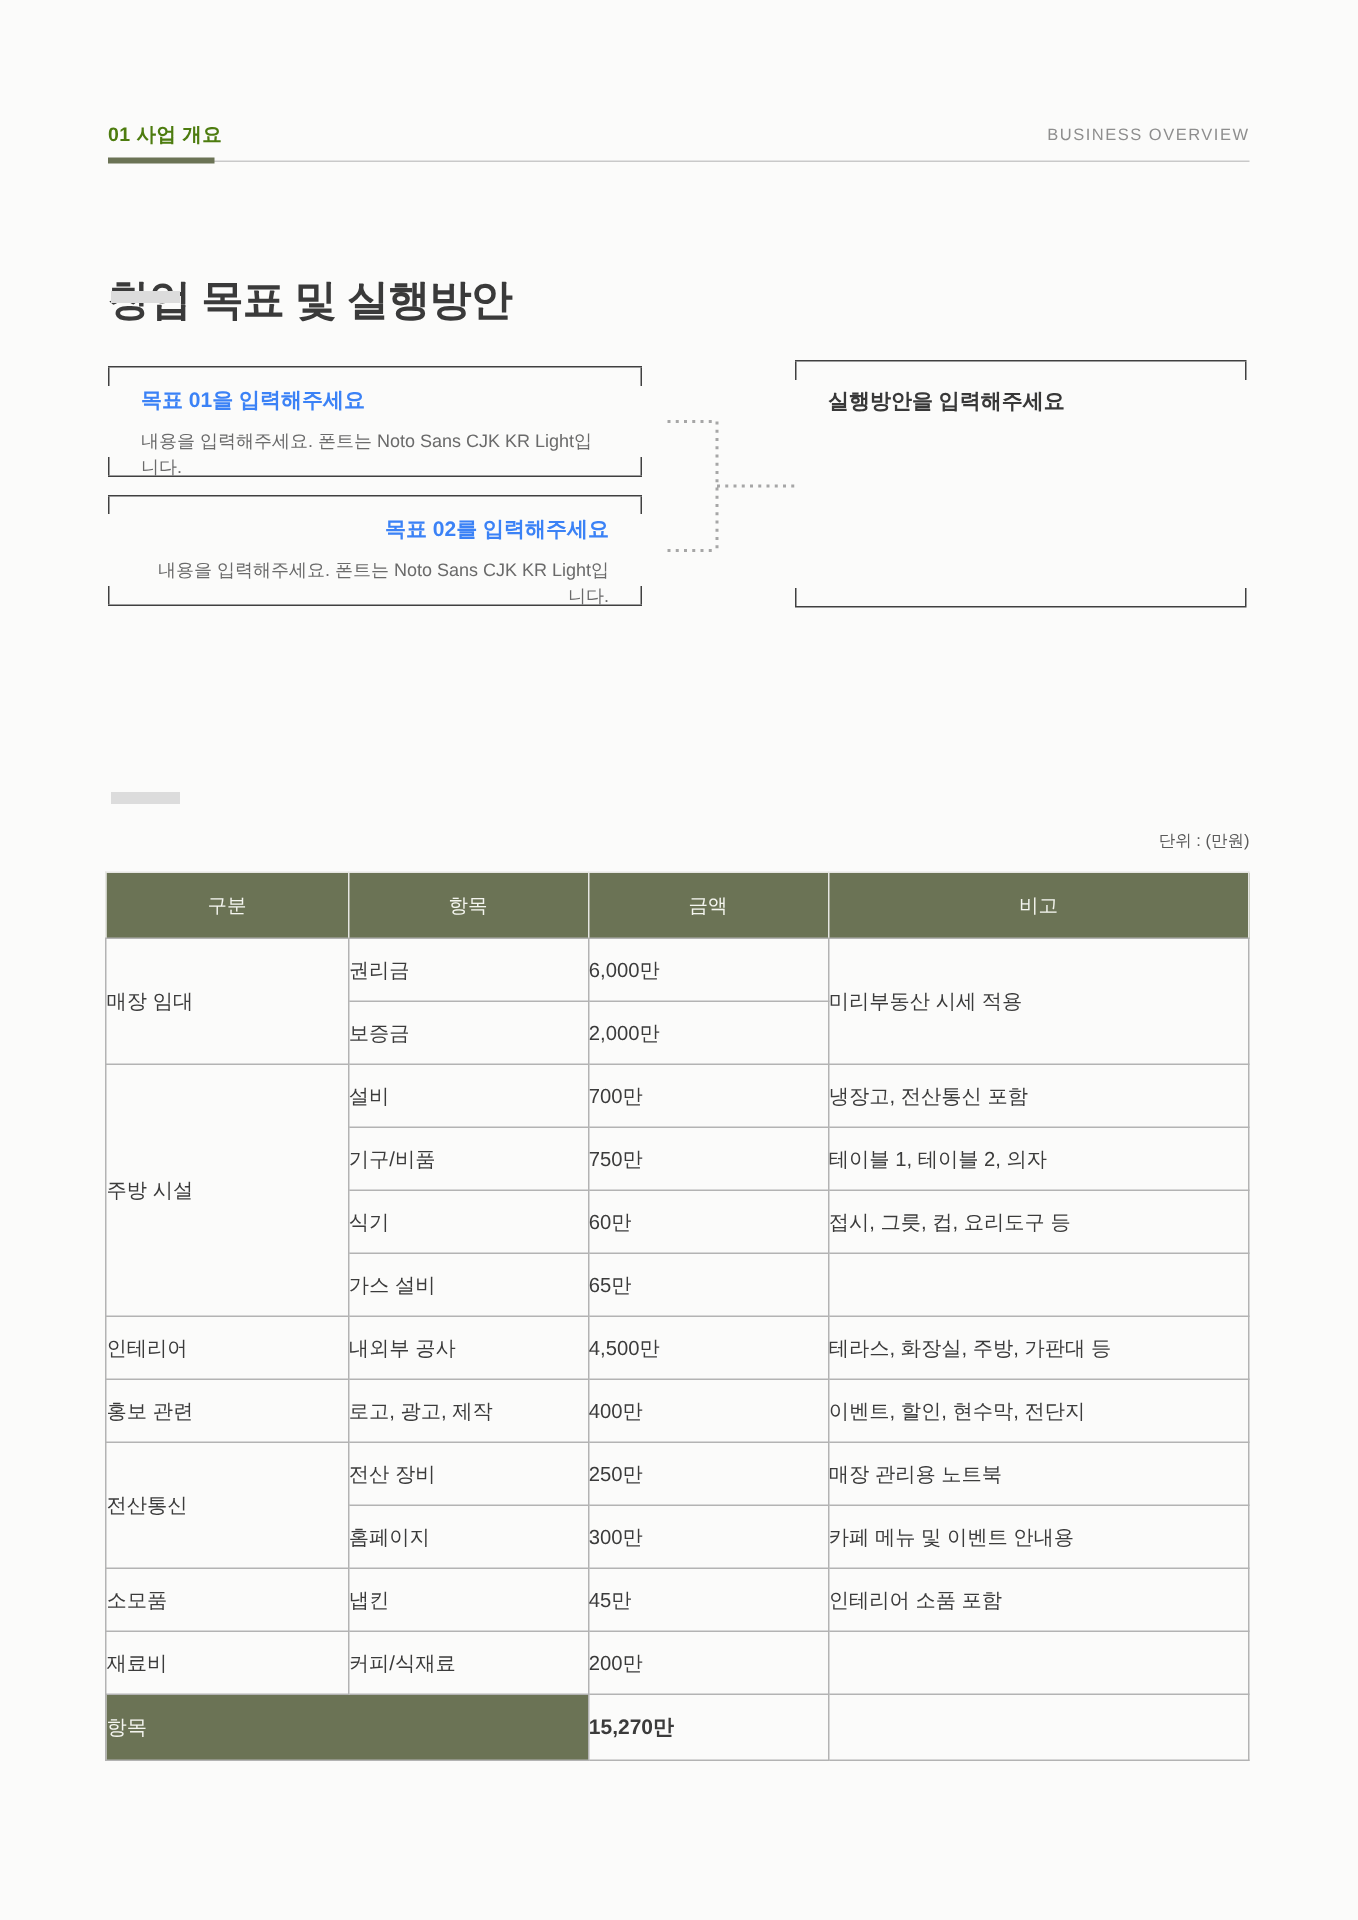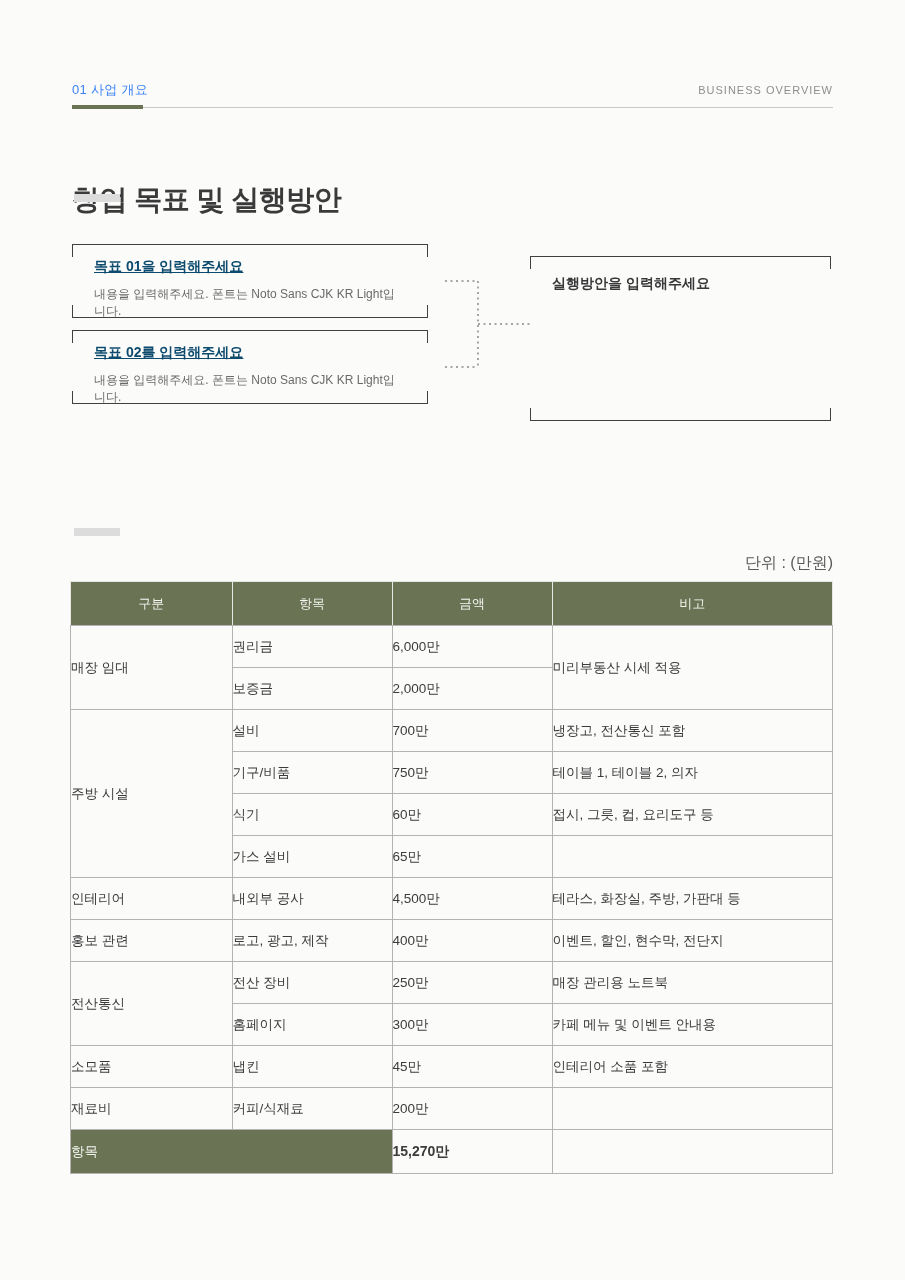--- a/index.html
+++ b/index.html
@@ -5,44 +5,44 @@
   * { margin:0; padding:0; box-sizing:border-box; }
   html,body { background:#e9e9e9; }
   .page {
     position:relative; width:905px; height:1280px; margin:0 auto;
     background:#fbfbfa; overflow:hidden;
     font-family:"Liberation Sans","DejaVu Sans",sans-serif; color:#3b3b3b;
   }
   
   .topbar { position:absolute; left:72px; right:72px; top:80px; height:20px;
             display:flex; justify-content:space-between; align-items:center; }
-  .topbar .sec-label { font-size:13px; font-weight:normal; color:#3b82f6; letter-spacing:.3px; }
+  .topbar .sec-label { font-size:13px; font-weight:bold; color:#4d7c0f; letter-spacing:.3px; }
   .topbar .right-label { font-size:11px; color:#8e8e8e; letter-spacing:1px; }
   .top-divider { position:absolute; left:72px; right:72px; top:107px; height:1px; background:#c9c9c9; }
   .top-divider-accent { position:absolute; left:72px; top:105px; width:71px; height:4px; background:#6b7355; }
   
   .big-title { position:absolute; left:72px; font-size:28px; font-weight:bold; color:#3a3a3a; letter-spacing:-0.5px;margin-top:31px; }
   .title-bar { position:absolute; left:74px; width:46px; height:8px; background:#dcdcdc; }
   
   .bracket { position:absolute; border-top:1px solid #404040; border-bottom:1px solid #404040; }
   .bracket::before,.bracket::after{
     content:""; position:absolute; top:0; bottom:0; width:1px;
     background:linear-gradient(to bottom,#404040 0,#404040 12px,transparent 12px,
                transparent calc(100% - 12px),#404040 calc(100% - 12px),#404040 100%);
   }
   .bracket::before{ left:0; } .bracket::after{ right:0; }
   .goal-box { left:72px; width:356px; height:74px; padding:13px 22px 0 22px; }
-  .goal-title { font-size:14px; font-weight:bold; color:#0c4a6e;text-decoration:underline; }
+  .goal-title { font-size:14px; font-weight:bold; color:#3b82f6; }
   .goal-body  { font-size:12px; color:#6a6a6a; margin-top:10px; }
-  .plan-box { left:530px; top:240px; width:301px; height:165px; padding:18px 22px 0 22px;margin-top:16px; }
+  .plan-box { left:530px; top:240px; width:301px; height:165px; padding:18px 22px 0 22px; }
   .plan-title { font-size:14px; font-weight:bold; color:#383838; }
   .plan-body { font-size:11.5px; line-height:1.55; color:#6a6a6a; margin-top:11px; }
   .connector { position:absolute; left:428px; top:240px; width:102px; height:165px; }
   
-  .unit-note { position:absolute; right:72px; top:553px; font-size:16px; color:#5a5a5a; }
+  .unit-note { position:absolute; right:72px; top:553px; font-size:11px; color:#5a5a5a; }
   
   .cost-table-wrap { position:absolute; left:70px; top:581px; width:763px; }
   table.cost { width:100%; border-collapse:collapse; table-layout:fixed; }
   table.cost th {
     background:#6b7355; color:#f4f5ef; font-weight:normal; font-size:13px;
     height:44px; border:1px solid #e6e6e2; border-bottom:1px solid #b3b3b3;
     text-align:center; vertical-align:middle;
   }
   table.cost td {
     border:1px solid #b3b3b3; height:42px; text-align:left; vertical-align:middle;
@@ -65,21 +65,21 @@
   <div class="top-divider-accent"></div>
 
   <h1 class="big-title" style="top:150px;">창업 목표 및 실행방안</h1>
   <div class="title-bar" style="top:194px;"></div>
 
   <div class="bracket goal-box" style="top:244px;">
     <div class="goal-title">목표 01을 입력해주세요</div>
     <div class="goal-body">내용을 입력해주세요. 폰트는 Noto Sans CJK KR Light입니다.</div>
   </div>
 
-  <div class="bracket goal-box" style="top:330px;">
+  <div class="bracket goal-box" style="top:330px;text-align:right;">
     <div class="goal-title">목표 02를 입력해주세요</div>
     <div class="goal-body">내용을 입력해주세요. 폰트는 Noto Sans CJK KR Light입니다.</div>
   </div>
 
   <svg class="connector" viewBox="0 0 102 165">
     <path d="M17 41 H50 M50 41 V127 M17 127 H50 M50 84 H102" fill="none" stroke="#a6a6a6" stroke-width="2" stroke-dasharray="2 3.5"></path>
   </svg>
 
   <div class="bracket plan-box">
     <div class="plan-title">실행방안을 입력해주세요</div>

